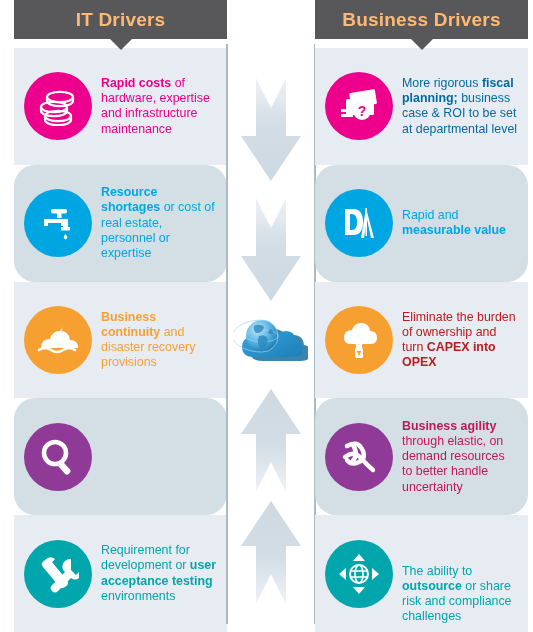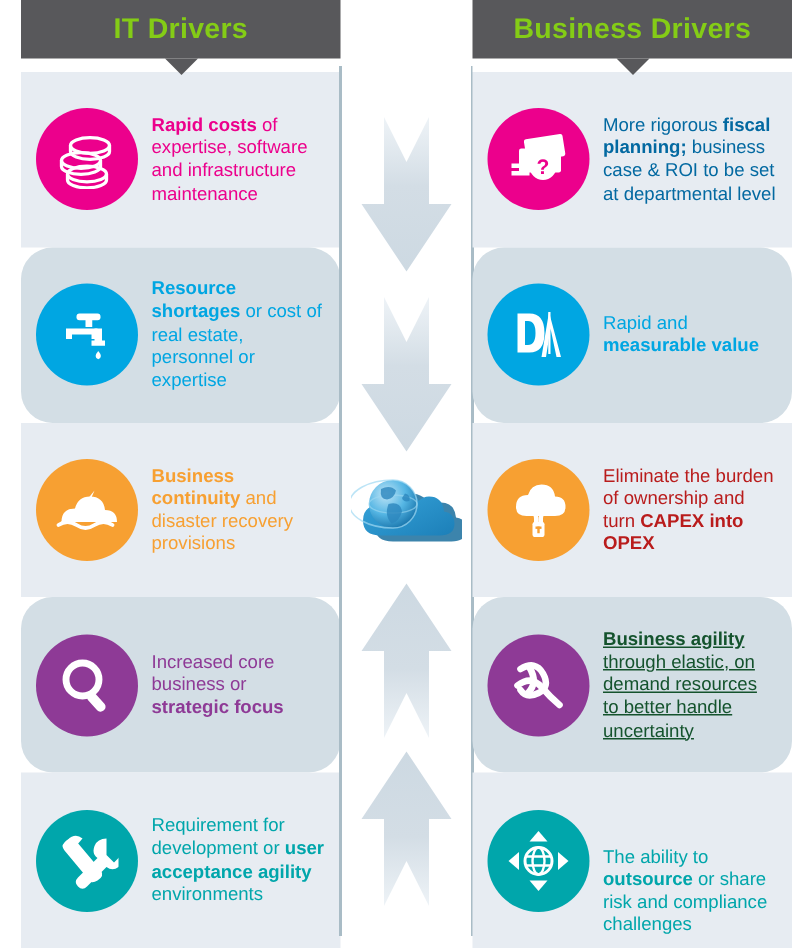--- a/index.html
+++ b/index.html
@@ -16,21 +16,21 @@
   .col{position:relative;width:213px;display:flex;flex-direction:column;}
   .col-left{margin-left:14px;}
   .col-right{margin-left:0;}
   .center{position:relative;width:80px;flex:0 0 80px;margin:0 4px;}
 
   
   .banner{
     position:relative;
     height:39px;
     background:#58585b;
-    color:#84cc16;
+    color:#fdba74;
     display:flex;align-items:center;justify-content:center;
     font-size:19px;font-weight:bold;letter-spacing:.2px;
     flex:0 0 39px;
   }
   .banner::after{
     content:"";
     position:absolute;left:50%;top:39px;transform:translateX(-50%);
     width:0;height:0;
     border-left:11px solid transparent;
     border-right:11px solid transparent;
@@ -97,21 +97,21 @@
           <div class="badge" style="background: rgb(236, 0, 140);">
             <svg width="40" height="40" viewBox="0 0 40 40">
      <ellipse cx="22" cy="11" rx="13" ry="5.2" fill="none" stroke="#fff" stroke-width="2.2"></ellipse>
      <path d="M9 11 v4 a13 5.2 0 0 0 26 0 v-4" fill="none" stroke="#fff" stroke-width="2.2"></path>
      <ellipse cx="16" cy="21" rx="13" ry="5.2" fill="none" stroke="#fff" stroke-width="2.2"></ellipse>
      <path d="M3 21 v4 a13 5.2 0 0 0 26 0 v-4" fill="none" stroke="#fff" stroke-width="2.2"></path>
      <ellipse cx="20" cy="30" rx="13" ry="5.2" fill="none" stroke="#fff" stroke-width="2.2"></ellipse>
      <path d="M7 30 v4 a13 5.2 0 0 0 26 0 v-4" fill="none" stroke="#fff" stroke-width="2.2"></path>
    </svg>
           </div>
-          <div class="row-text" style="color: rgb(236, 0, 140);"><b>Rapid costs</b><span> of expertise, software and infrastructure maintenance</span></div>
+          <div class="row-text" style="color: rgb(236, 0, 140);"><b>Rapid costs</b><span> of hardware, expertise and infrastructure maintenance</span></div>
         </div>
         <div class="row shade-b">
           <div class="badge" style="background: rgb(0, 166, 226);">
             <svg width="40" height="40" viewBox="0 0 40 40">
      <rect x="13" y="6" width="16" height="4.5" rx="2" fill="#fff"></rect>
      <rect x="19" y="9" width="4.5" height="6" fill="#fff"></rect>
      <path d="M6 16 h21 v7 h-4 v-3 h-13 v3 h-4 z" fill="#fff"></path>
      <rect x="25" y="16" width="5" height="10" fill="#fff"></rect>
      <rect x="23" y="24" width="9" height="3.5" fill="#fff"></rect>
      <path d="M27.5 31 q3.5 4 0 5.5 q-3.5 -1.5 0 -5.5 z" fill="#fff"></path>
@@ -129,31 +129,30 @@
           </div>
           <div class="row-text" style="color: rgb(247, 160, 50);"><b>Business continuity</b><span> and disaster recovery provisions</span></div>
         </div>
         <div class="row shade-b">
           <div class="badge" style="background: rgb(142, 58, 150);">
             <svg width="40" height="40" viewBox="0 0 40 40">
      <circle cx="17" cy="16" r="11" fill="none" stroke="#fff" stroke-width="4.6"></circle>
      <rect x="22" y="24" width="6.5" height="15" rx="3" fill="#fff" transform="rotate(-42 25 30)"></rect>
    </svg>
           </div>
-          <div class="row-text" style="color: rgb(142, 58, 150);"><span>Increased core business or </span><b>strategic focus</b></div>
         </div>
         <div class="row shade-a">
           <div class="badge" style="background: rgb(0, 166, 171);">
             <svg width="42" height="42" viewBox="0 0 42 42">
      <path d="M5 10 q4 -6 9 -2 l16 19 q3 4 -2 7 q-5 3 -7 -2 L6 14 q-2 -3 -1 -4 z" fill="#fff"></path>
      <path d="M8 7 q5 -5 10 -1 l-6 7 z" fill="#fff"></path>
      <path d="M34 6 q-6 0 -8 5 q-2 5 2 8 L15 32 q-3 3 0 6 q3 3 6 0 l13 -13 q4 3 8 0 q3 -3 2 -8 l-5 5 l-5 -5 z" fill="#fff"></path>
    </svg>
           </div>
-          <div class="row-text" style="color: rgb(0, 166, 171);"><span>Requirement for development or </span><b>user acceptance agility</b><span> environments</span></div>
+          <div class="row-text" style="color: rgb(0, 166, 171);"><span>Requirement for development or </span><b>user acceptance testing</b><span> environments</span></div>
         </div>
       </div>
   </div>
 
   <div class="center">
     <div class="divider div-left"></div>
     <div class="divider div-right"></div>
 
     <div class="arrow" style="top:78px;">
       <svg viewBox="0 0 62 104" width="62" height="104">
@@ -264,21 +263,21 @@
           <div class="row-text" style="color: #b91c1c;"><span>Eliminate the burden of ownership and turn </span><b>CAPEX into OPEX</b></div>
         </div>
         <div class="row shade-b">
           <div class="badge" style="background: rgb(142, 58, 150);">
             <svg width="40" height="40" viewBox="0 0 40 40">
      <path d="M8 9 q10 -6 15 3 q5 9 -3 13 q-8 4 -12 -2" fill="none" stroke="#fff" stroke-width="4.4" stroke-linecap="round"></path>
      <path d="M6 20 q9 -7 16 1 q6 7 12 12" fill="none" stroke="#fff" stroke-width="4.4" stroke-linecap="round"></path>
      <path d="M14 8 q6 10 -1 17" fill="none" stroke="#fff" stroke-width="4.4" stroke-linecap="round"></path>
    </svg>
           </div>
-          <div class="row-text" style="color: #14532d; text-decoration: underline;"><b>Business agility</b><span> through elastic, on demand resources to better handle uncertainty</span></div>
+          <div class="row-text" style="color: #be185d;"><b>Business agility</b><span> through elastic, on demand resources to better handle uncertainty</span></div>
         </div>
         <div class="row shade-a">
           <div class="badge" style="background: rgb(0, 166, 171);">
             <svg width="42" height="42" viewBox="0 0 42 42">
      <circle cx="21" cy="21" r="9" fill="none" stroke="#fff" stroke-width="2"></circle>
      <ellipse cx="21" cy="21" rx="4" ry="9" fill="none" stroke="#fff" stroke-width="1.6"></ellipse>
      <path d="M12.5 18 h17 M12.5 24 h17" stroke="#fff" stroke-width="1.6"></path>
      <path d="M21 1 l6 7 h-12 z" fill="#fff"></path>
      <path d="M21 41 l6 -7 h-12 z" fill="#fff"></path>
      <path d="M1 21 l7 -6 v12 z" fill="#fff"></path>

